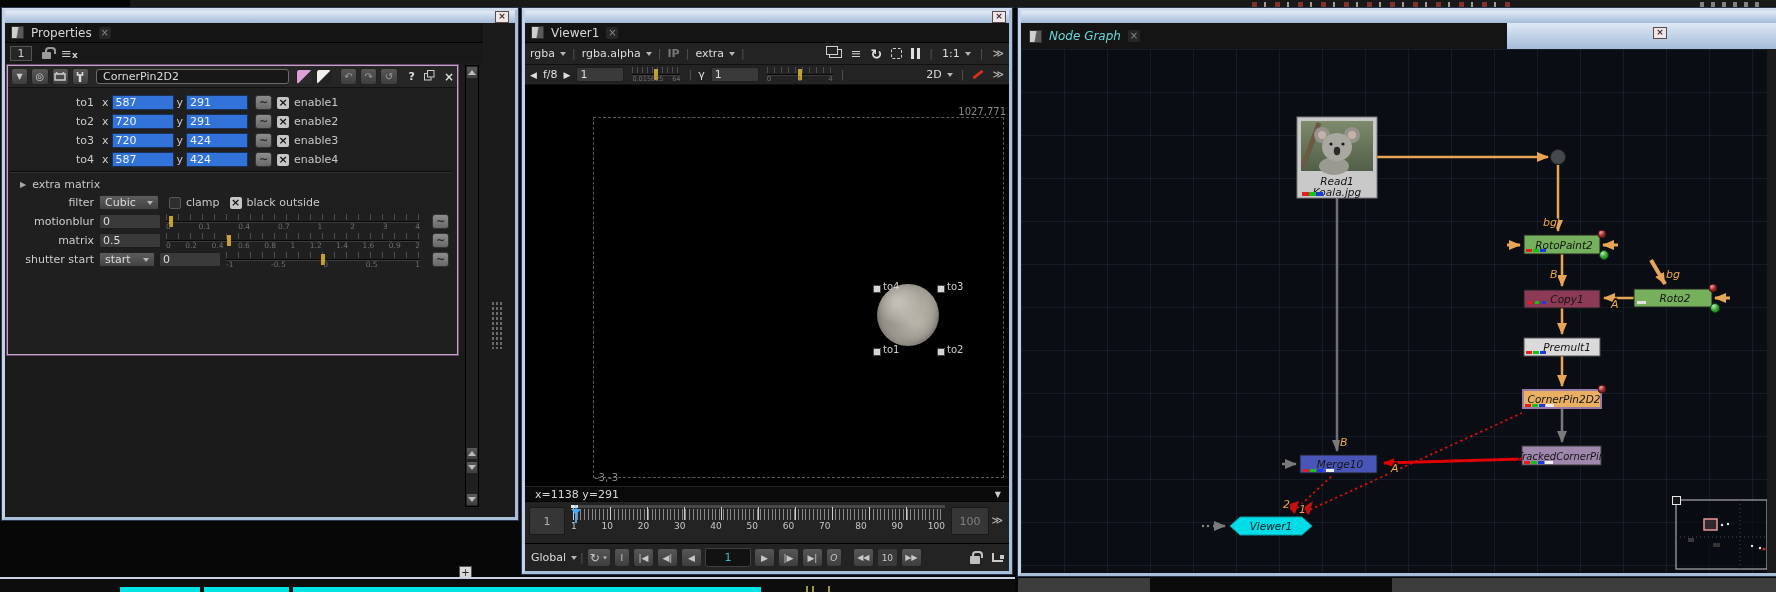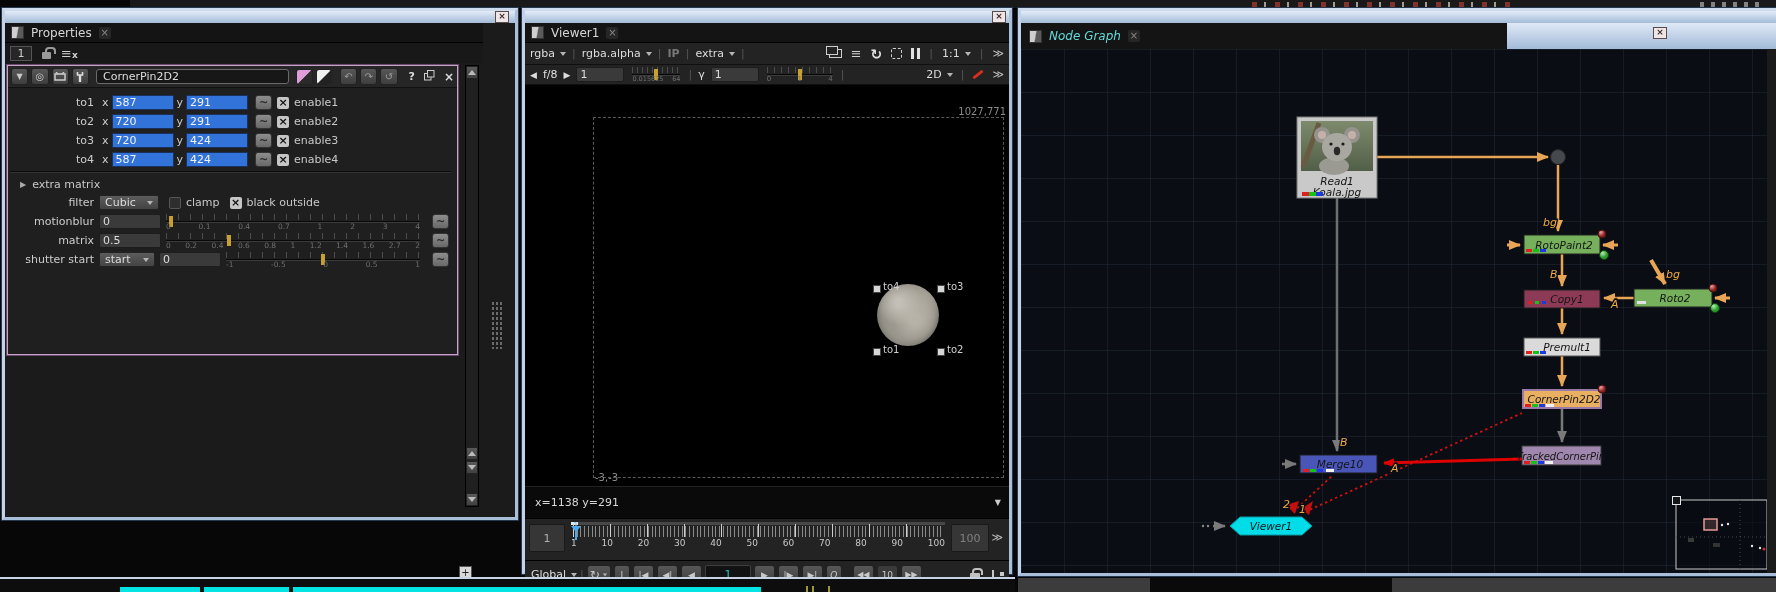--- a/index.html
+++ b/index.html
@@ -56,21 +56,21 @@
   .vtb{display:flex;align-items:center;gap:6px;padding:0 5px;background:#232323;border-bottom:1px solid #101010;position:relative;}
   .vtb1{height:22px;}
   .vtb2{height:20px;}
   .ddl{display:inline-flex;align-items:center;gap:5px;color:#dcdcdc;}
   .vimg{position:relative;background:#000000;overflow:hidden;}
   .fmt{position:absolute;border:1px dashed #5a5a5a;}
   .coordlbl{color:#8a8a8a;font-size:10px;}
   .pin{position:absolute;display:flex;gap:2px;align-items:flex-start;}
   .pin-sq{width:8px;height:8px;background:#d6d6d6;border:1px solid #444;}
   .pin-lb{color:#cfcfcf;font-size:10px;transform:translateY(-4px);}
-  .vstatus{height:32px;background:#0a0a0a;display:flex;align-items:center;padding:0 10px;border-top:1px solid #222;position:relative;}
+  .vstatus{height:15px;background:#0a0a0a;display:flex;align-items:center;padding:0 10px;border-top:1px solid #222;position:relative;}
   .vtime{height:42px;background:#232323;position:relative;border-top:1px solid #000;}
   .framebox{position:absolute;top:5px;height:28px;background:#363636;border:1px solid #191919;border-radius:2px;color:#b0b0b0;display:flex;align-items:center;justify-content:center;}
   .ruler{position:absolute;left:46px;width:374px;top:3px;height:36px;}
   .cache{position:absolute;left:0;right:0;top:0;height:3px;background:#474747;}
   .cache:before{content:"";position:absolute;left:0;width:7px;height:3px;background:#e8e8e8;}
   .rticks{position:absolute;left:2px;right:2px;top:4px;height:11px;background:repeating-linear-gradient(90deg,#8a8a8a 0 1px,transparent 1px 3.75px);}
   .rmajor{position:absolute;left:2px;right:2px;top:2px;height:13px;background:repeating-linear-gradient(90deg,#cfcfcf 0 1px,transparent 1px 37px);}
   .rnums{position:absolute;left:0px;right:0px;top:16px;display:flex;justify-content:space-between;font-size:9px;color:#c8c8c8;}
   .playhead{position:absolute;left:0px;top:2px;width:10px;height:30px;}
   .playhead .line{position:absolute;left:4px;top:2px;width:2px;height:14px;background:#4aa8f0;}
@@ -241,21 +241,21 @@
           <span class="tlabels">
             <span>0</span>
               <span>0.2</span>
               <span>0.4</span>
               <span>0.6</span>
               <span>0.8</span>
               <span>1</span>
               <span>1.2</span>
               <span>1.4</span>
               <span>1.6</span>
-              <span>2.7</span>
+              <span>0.9</span>
               <span>2</span>
           </span>
         </span>
         <span class="curveb">~</span>
       </div>
       <div class="prow">
         <span class="plabel">shutter start</span>
         <span class="dd" style="width:56px;">
             <span>start</span>
             <span class="crt"></span>

